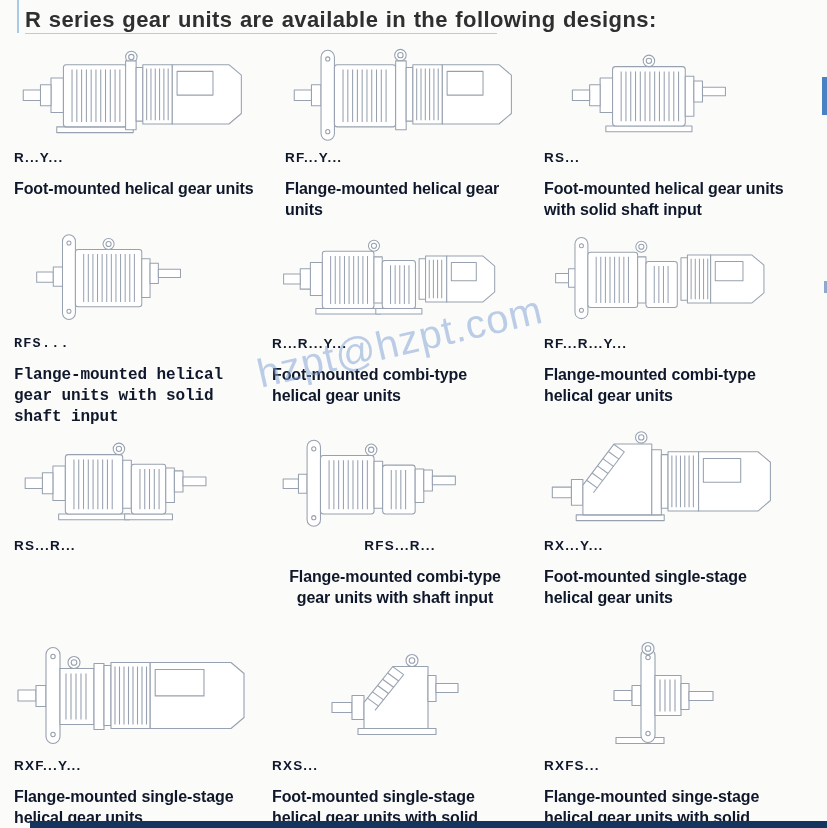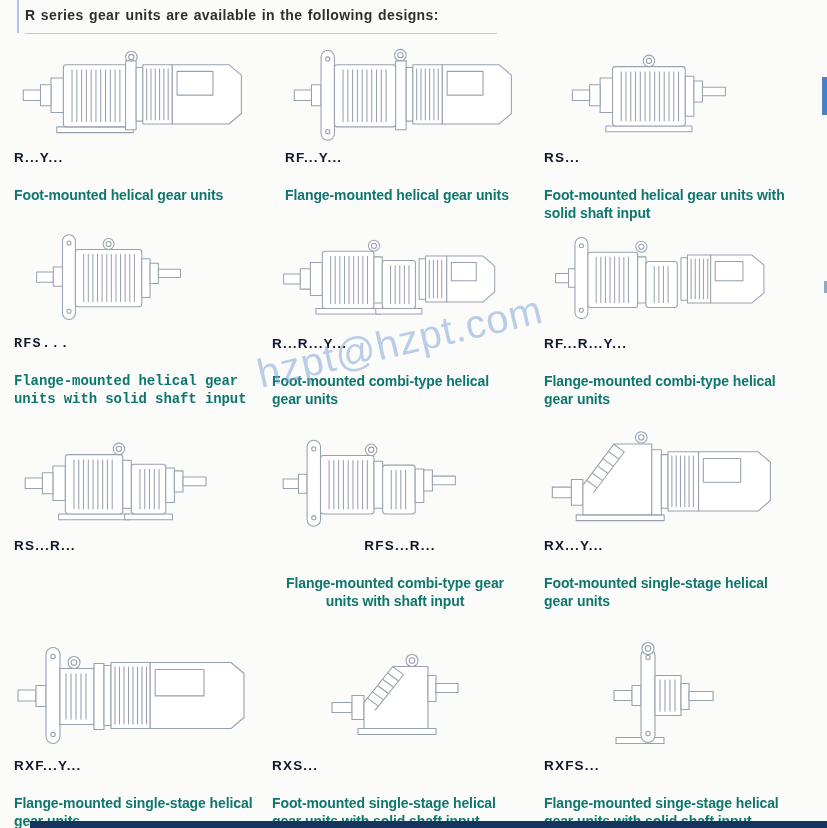--- a/index.html
+++ b/index.html
@@ -1,31 +1,31 @@
 <!DOCTYPE html>
 <html><head>
 <meta charset="utf-8">
 <style>
   *{margin:0;padding:0;box-sizing:border-box}
   html,body{width:827px;height:828px}
   body{position:relative;background:#fbfbfa;font-family:"Liberation Sans",sans-serif;overflow:hidden}
-  .title{position:absolute;left:25px;top:7px;font-size:14px;color:#2f2f30;letter-spacing:.4px;word-spacing:1px}
+  .title{position:absolute;left:25px;top:7px;font-size:22px;color:#2f2f30;letter-spacing:.4px;word-spacing:1px}
   .title-rule{position:absolute;left:25px;top:33px;width:472px;height:1px;background:#c9c9c9}
   .left-tick{position:absolute;left:17px;top:0;width:2px;height:33px;background:#aac9e9}
   .row{position:absolute;left:0;width:827px}
   #row-1{top:36px}#row-2{top:220px}#row-3{top:424px}#row-4{top:632px}
   .cell{position:absolute;width:256px}
   .drawing{width:250px}
   #row-1 .drawing{height:110px}
   #row-2 .drawing{height:106px}
   #row-3 .drawing{height:110px}
   #row-4 .drawing{height:122px}
   .model{margin-top:4px;font-size:13.5px;font-weight:bold;color:#0f172a;letter-spacing:1.2px}
   #row-2 .model{margin-top:10px}
-  .desc{margin-top:21px;font-size:14px;font-weight:bold;color:#0f766e;line-height:1.3;letter-spacing:-.1px;max-width:246px}
+  .desc{margin-top:14px;font-size:16px;font-weight:bold;color:#0f172a;line-height:1.3;letter-spacing:-.1px;max-width:246px}
   .watermark{position:absolute;left:258px;top:352px;font-size:40px;font-weight:400;color:rgba(127,162,210,.52);letter-spacing:1px;transform:rotate(-13deg);transform-origin:left center;white-space:nowrap;pointer-events:none}
   .tab-blue{position:absolute;right:0;top:77px;width:5px;height:38px;background:#4a81c2}
   .tab-blue-2{position:absolute;right:0;top:281px;width:3px;height:12px;background:#8fa9cc}
   .footer-bar{position:absolute;left:30px;right:0;bottom:0;height:7px;background:#16355e}
   svg{display:block}
 </style>
 </head>
 <body>
 
 <div class="left-tick"></div>

